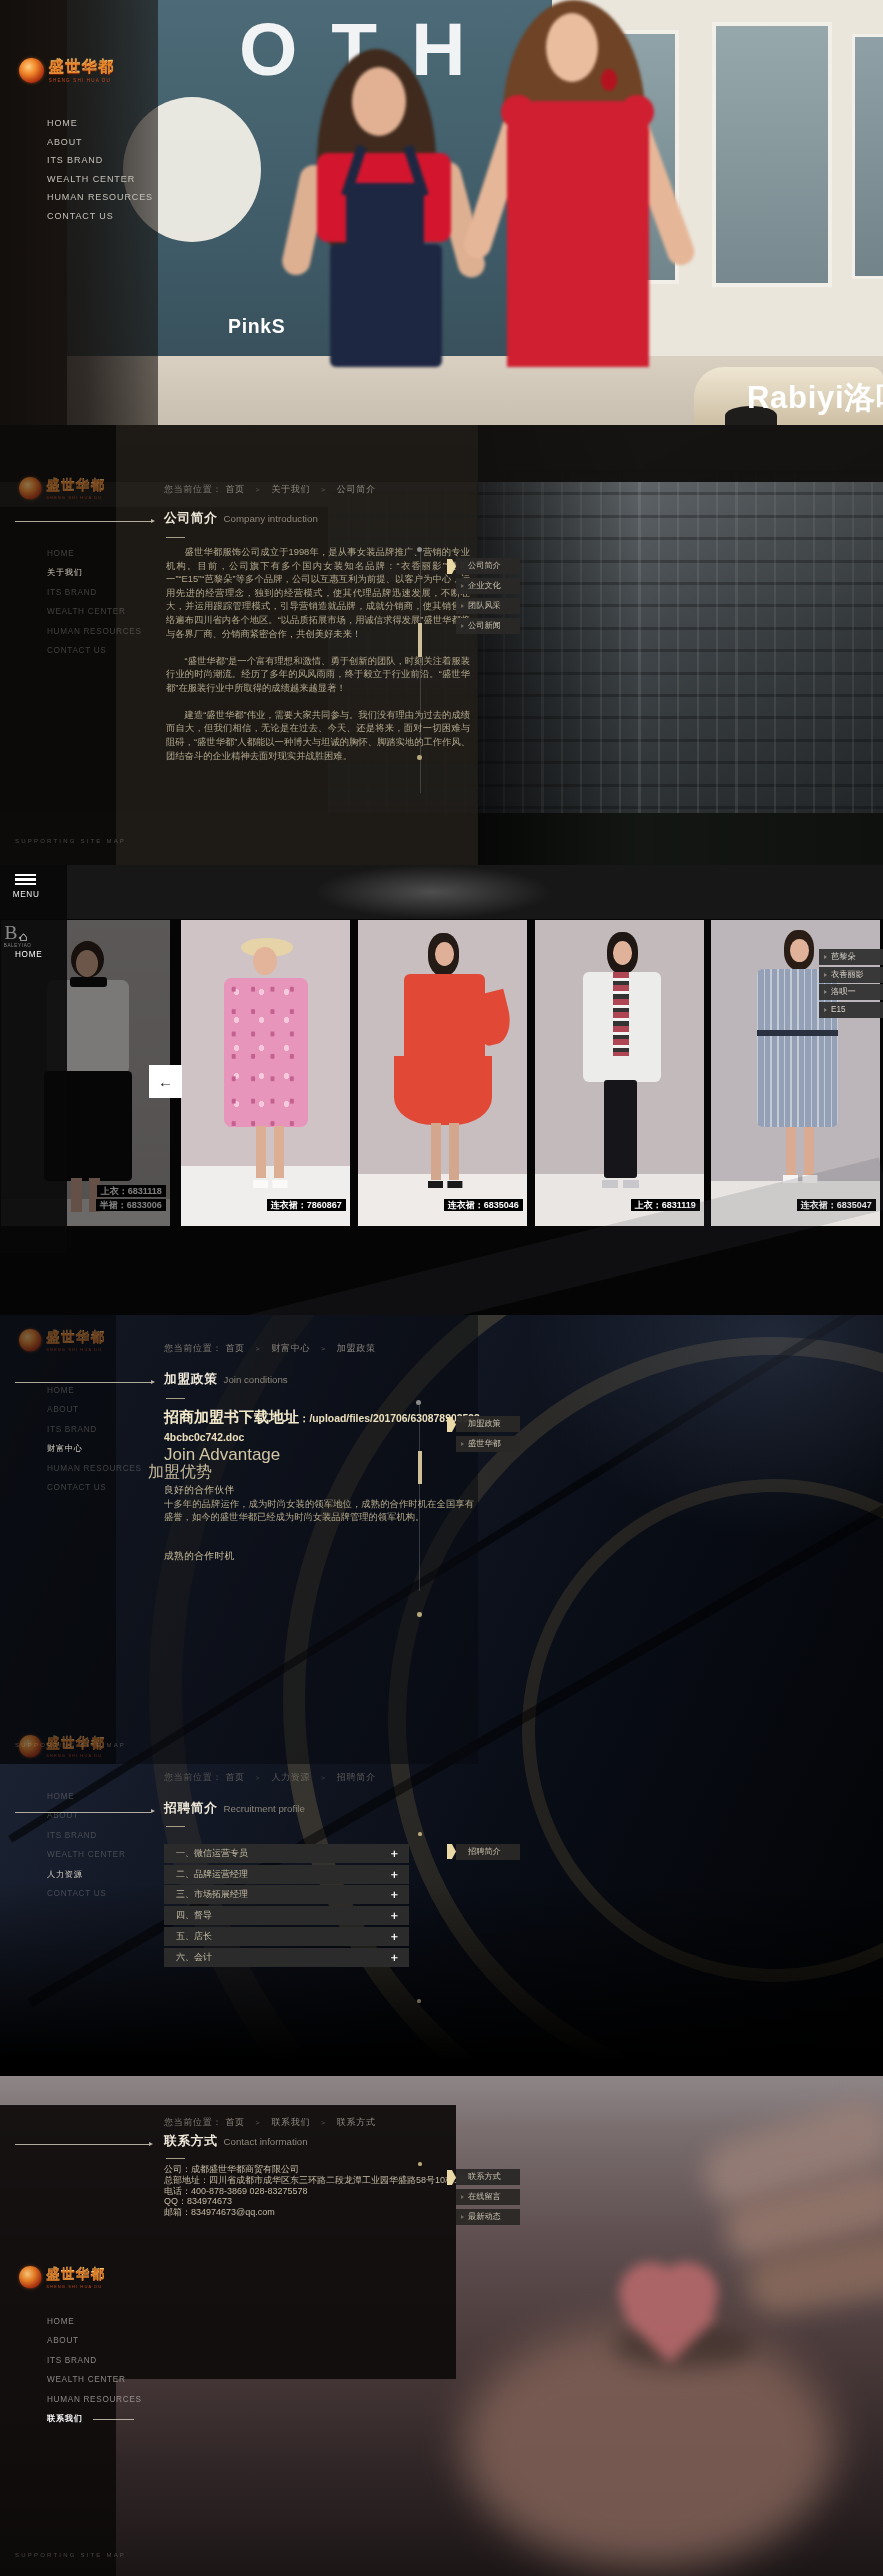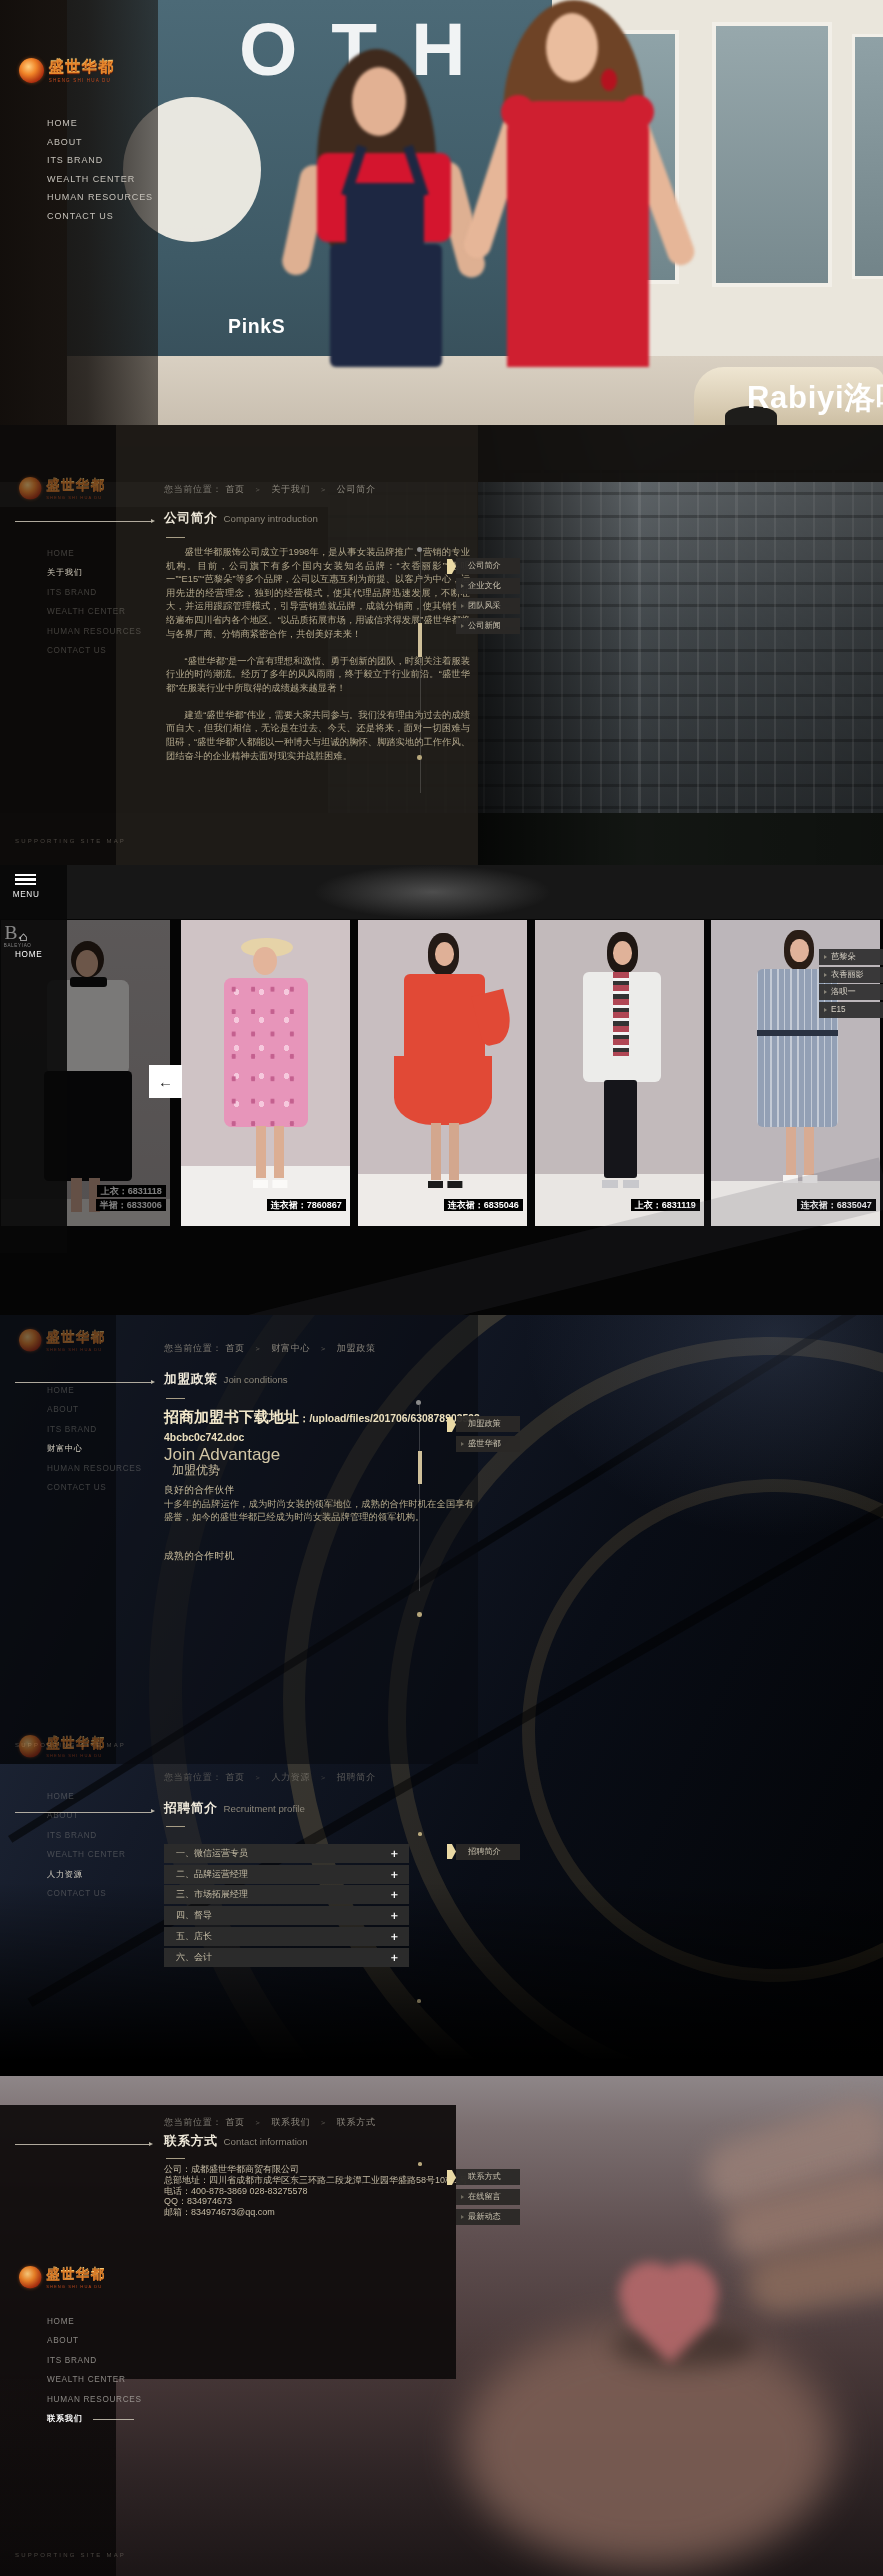--- a/index.html
+++ b/index.html
@@ -300,21 +300,21 @@
   </div>
   <div class="sec-head abs" style="left:164px;top:1371px">
     <span class="t-cn">加盟政策</span>
     <span class="t-en">Join conditions</span>
   </div>
   <div class="divider" style="left:166px;top:1398px"></div>
   <div class="abs" style="left:164px;top:1408px;width:316px;word-break:break-all;line-height:18px">
     <span style="font-size:15px;font-weight:bold;color:#f3e9cb">招商加盟书下载地址</span><span style="font-size:10.4px;font-weight:bold;color:#ece0be">：</span><span style="font-size:10.4px;font-weight:bold;color:#ece0be">/upload/files/201706/6308789035934bcbc0c742.doc</span>
   </div>
   <div class="abs" style="left:164px;top:1445px;font-size:17px;color:#d2c6a6">Join Advantage</div>
-  <div class="abs" style="left:172px;top:1462px;font-size:12px;color:#c8bc9e">加盟优势</div>
+  <div class="abs" style="left:148px;top:1462px;font-size:16px;color:#c8bc9e">加盟优势</div>
   <div class="blocktitle abs" style="left:164px;top:1484px">良好的合作伙伴</div>
   <div class="abs" style="left:164px;top:1498px;width:310px">
     <p class="blocktext">十多年的品牌运作，成为时尚女装的领军地位，成熟的合作时机在全国享有盛誉，如今的盛世华都已经成为时尚女装品牌管理的领军机构。</p>
   </div>
   <div class="blocktitle abs" style="left:164px;top:1550px">成熟的合作时机</div>
   <div class="abs" style="left:419px;top:1405px;width:0.7px;height:186px;background:rgba(255,255,255,.18)"></div>
   <div class="dot" style="left:416px;top:1400px;width:5.2px;height:5.2px;background:#8b8b8b"></div>
   <div class="abs" style="left:418px;top:1451px;width:3.7px;height:33px;background:#cfc09a"></div>
   <div class="dot" style="left:417px;top:1612px;width:4.5px;height:4.5px;background:#b8a87c"></div>
   <div class="tab-flag" style="left:447px;top:1417px"></div>

